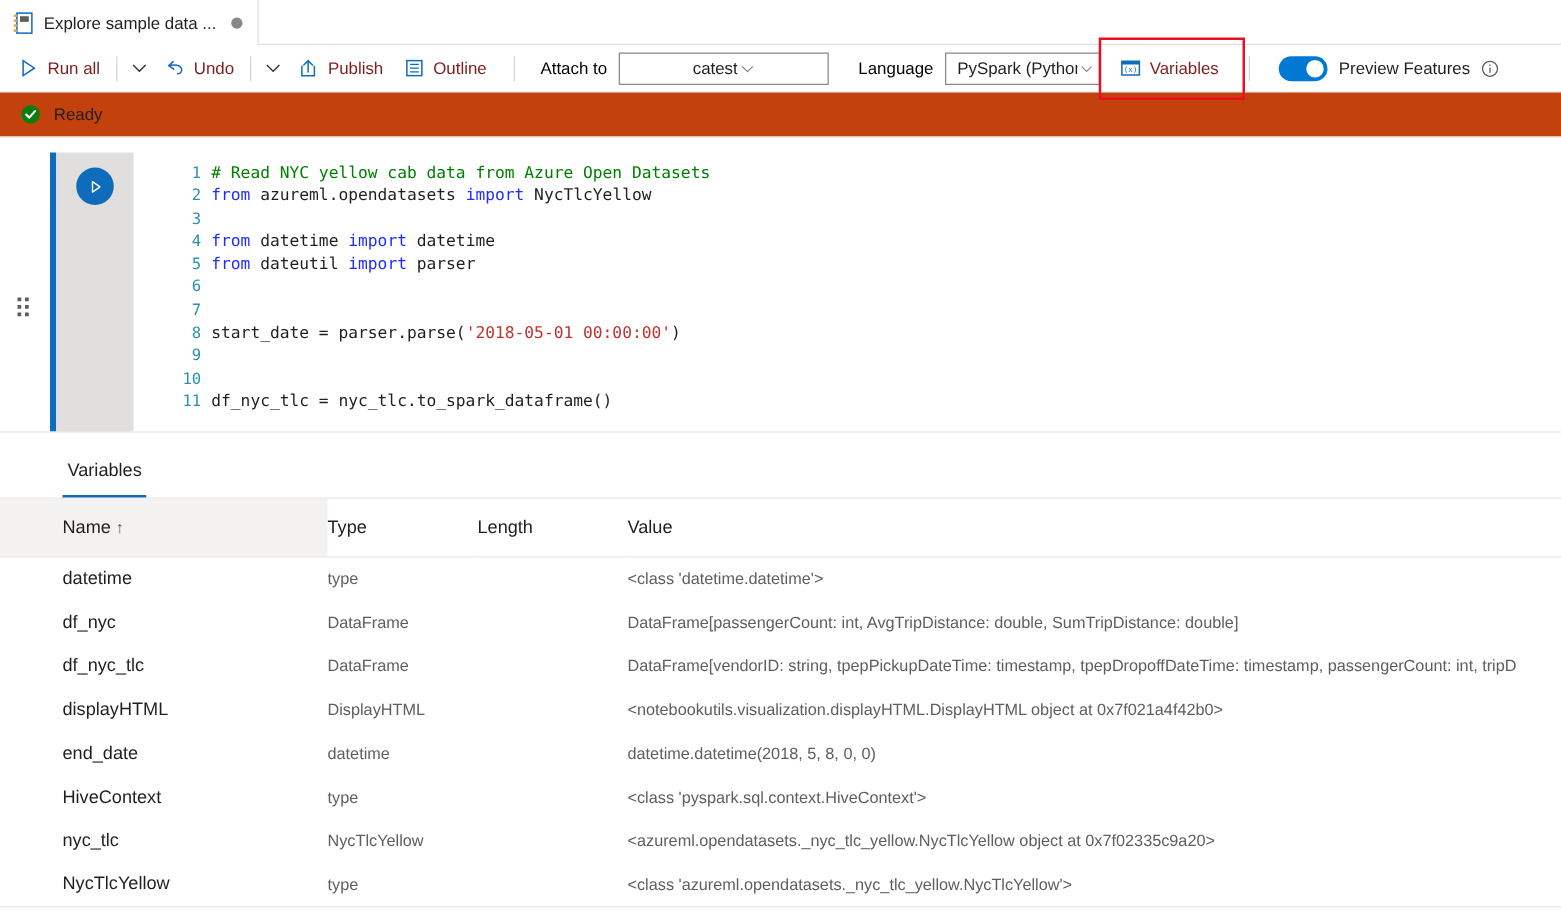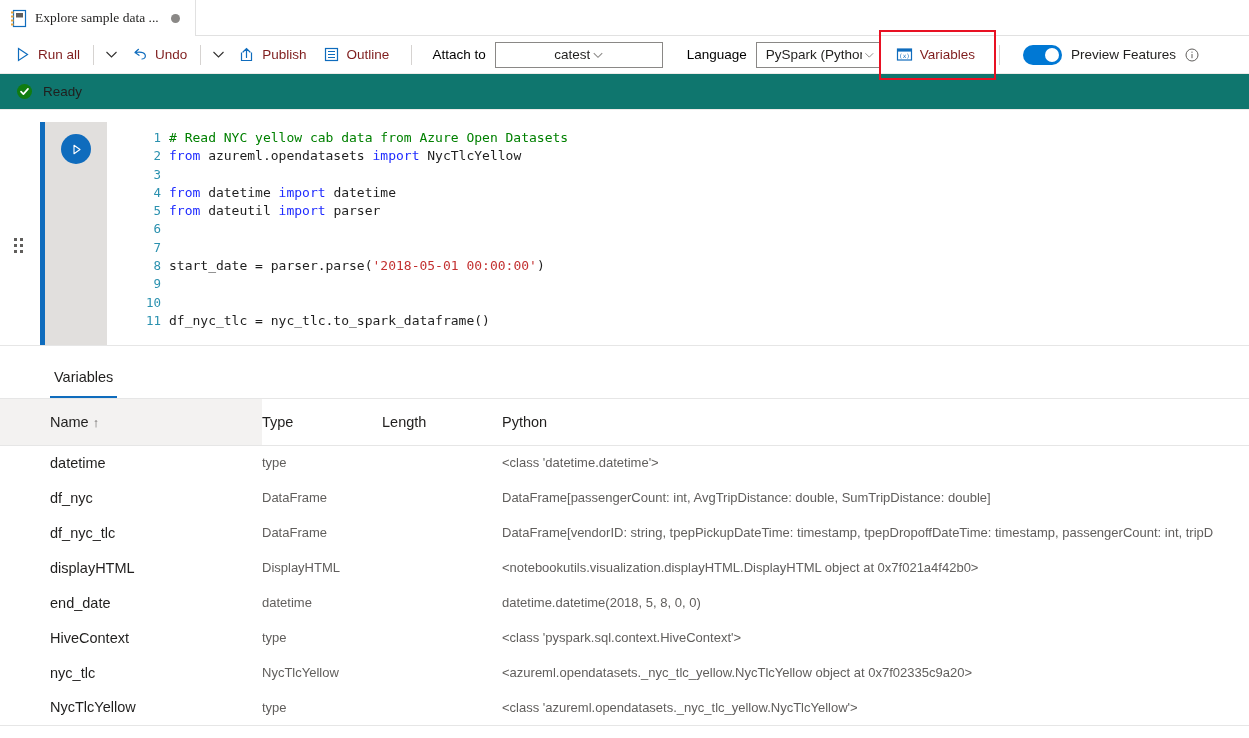--- a/index.html
+++ b/index.html
@@ -28,21 +28,20 @@
     height: 36px;
     background: #ffffff;
     border-right: 1px solid #e1e1e1;
     min-width: 196px;
     cursor: pointer;
   }
   .tab-title {
     font-size: 13.5px;
     color: #201f1e;
     white-space: nowrap;
-    font-family: Liberation Serif, serif;
   }
   .tab-dot {
     width: 9px; height: 9px;
     border-radius: 50%;
     background: #8a8886;
     flex: none;
     margin-left: 4px;
   }
   .nb-icon { width: 17px; height: 19px; flex: none; display:block; }
 
@@ -120,21 +119,21 @@
     width: 14px; height: 14px; border-radius: 50%; background: #ffffff;
   }
   .toggle-label { font-size: 13.5px; color: #201f1e; white-space: nowrap; }
   .info-icon { width: 14px; height: 14px; flex:none; display:block; cursor:pointer; }
 
   
   .statusbar {
     height: 36px;
     display: flex; align-items: center; gap: 10px;
     padding: 0 16px;
-    background: #0f766e;
+    background: #c2410c;
     border-bottom: 1px solid #edebe9;
   }
   .status-text { font-size: 13.5px; color: #201f1e; }
 
   
   .cellarea {
     position: relative;
     height: 236px;
     background: #ffffff;
     border-bottom: 1px solid #e6e6e6;
@@ -434,21 +433,21 @@
         <col class="col-length">
         <col class="col-value">
     </colgroup>
     <thead>
       <tr class="hdr-row">
         <th class="c-name">
           <span>Name</span><span class="sort-arrow">↑</span>
         </th>
         <th>Type</th>
         <th>Length</th>
-        <th>Python</th>
+        <th>Value</th>
       </tr>
     </thead>
     <tbody id="var-body">
         <tr class="data-row">
           <td class="c-name">datetime</td>
           <td>type</td>
           <td></td>
           <td>&lt;class 'datetime.datetime'&gt;</td>
         </tr>
         <tr class="data-row">

